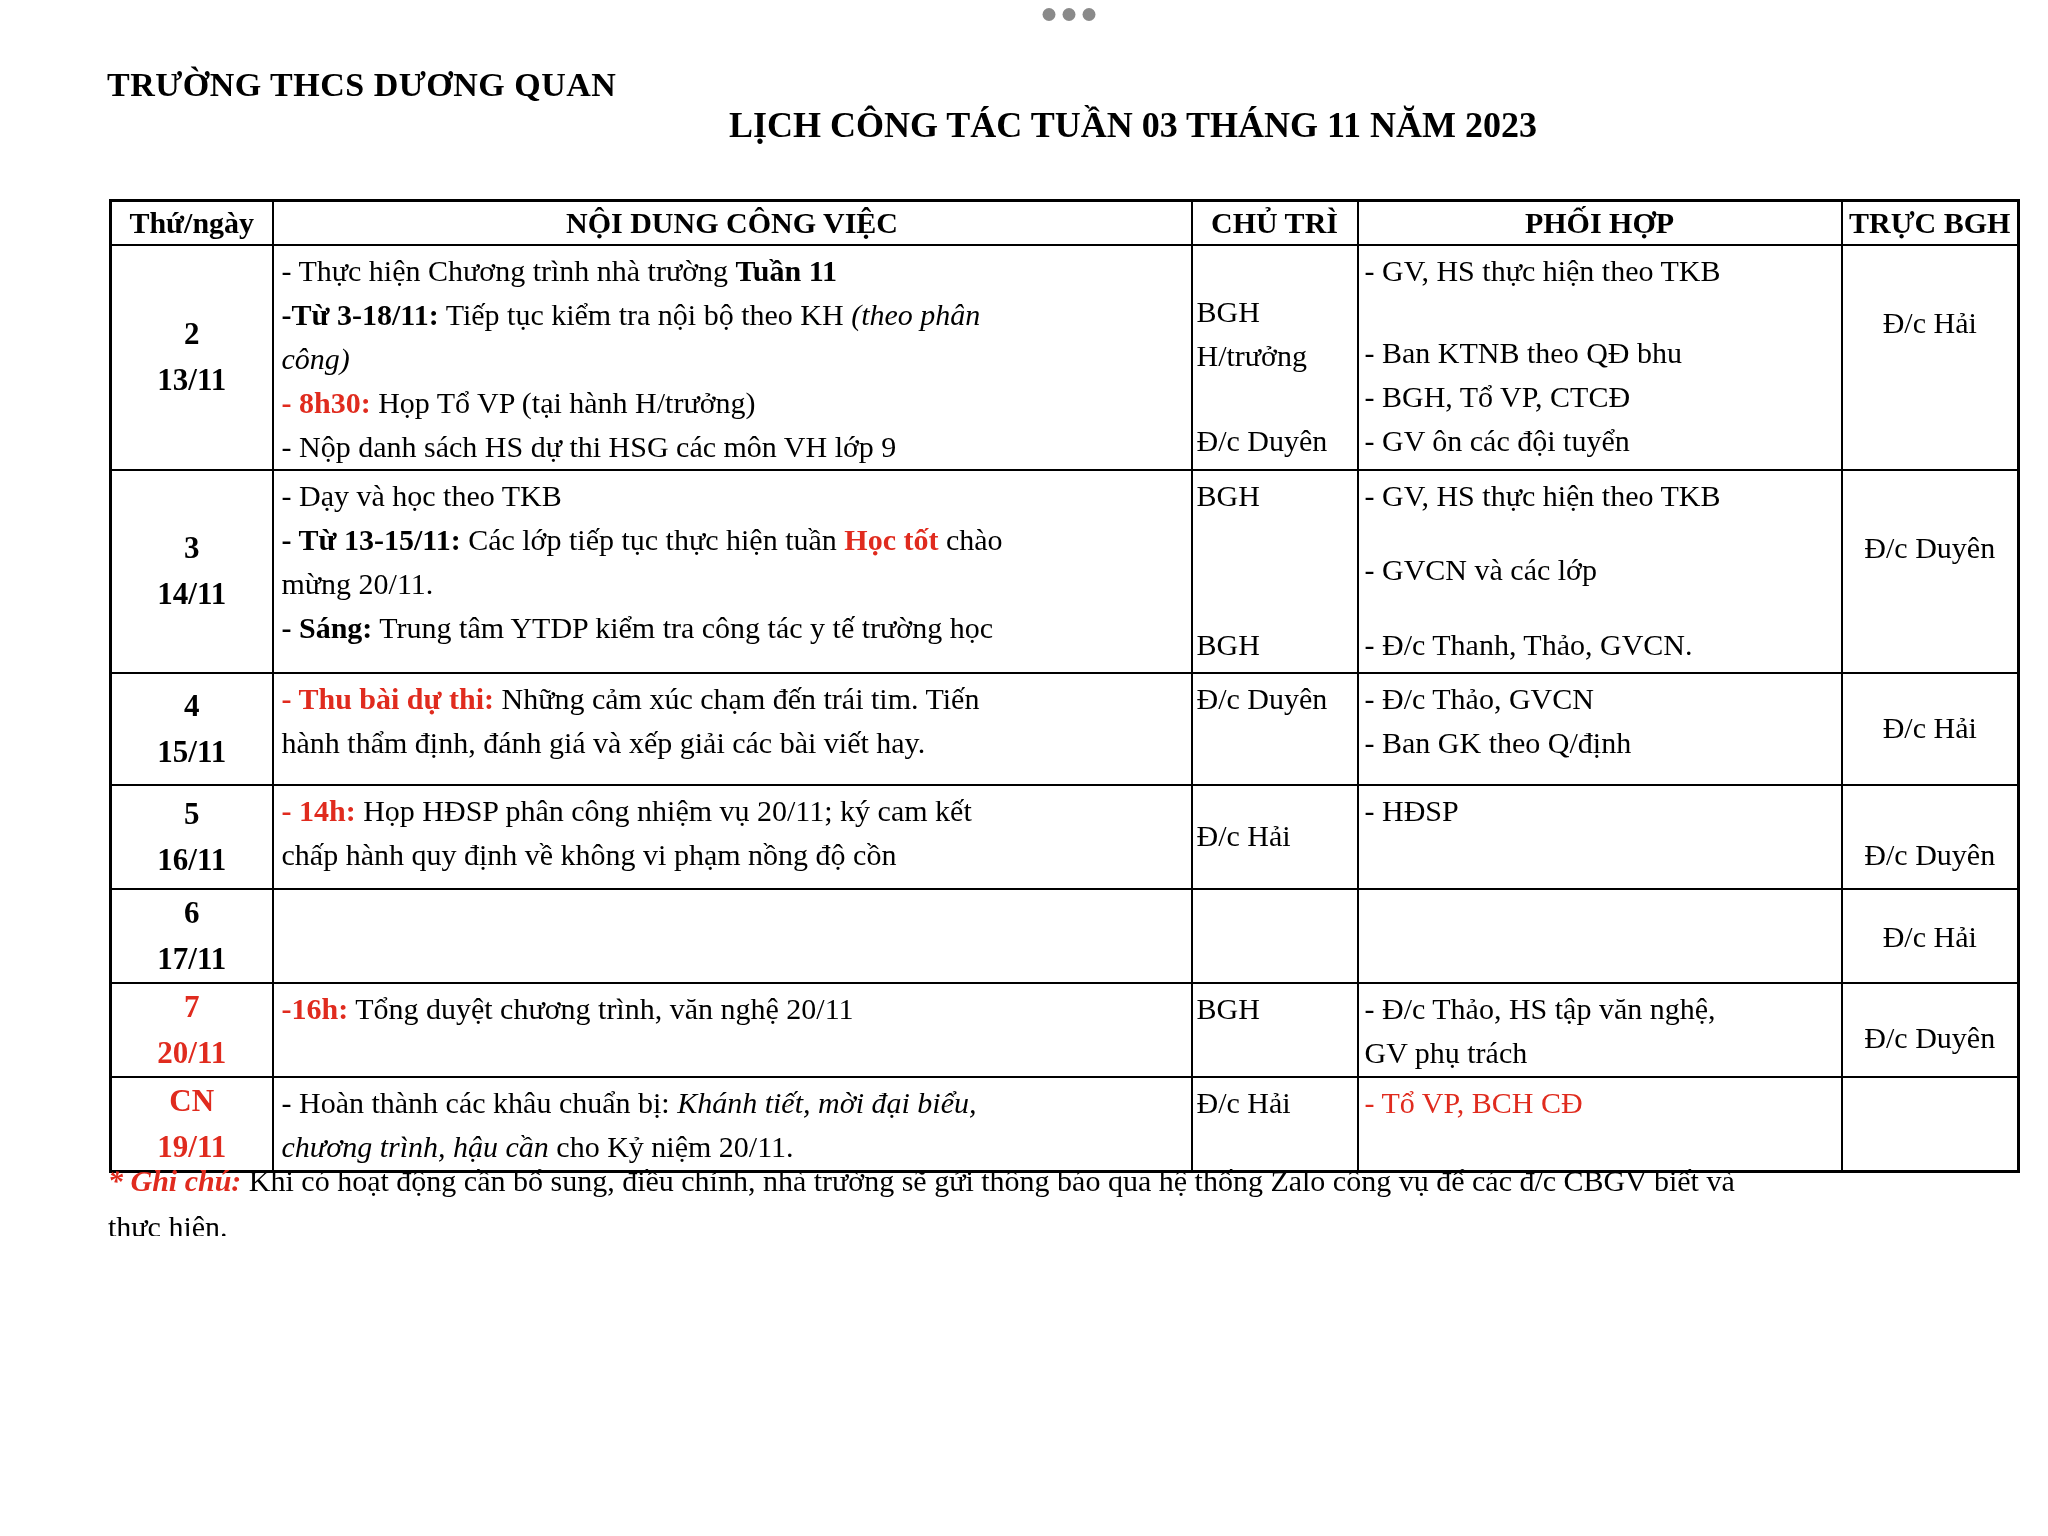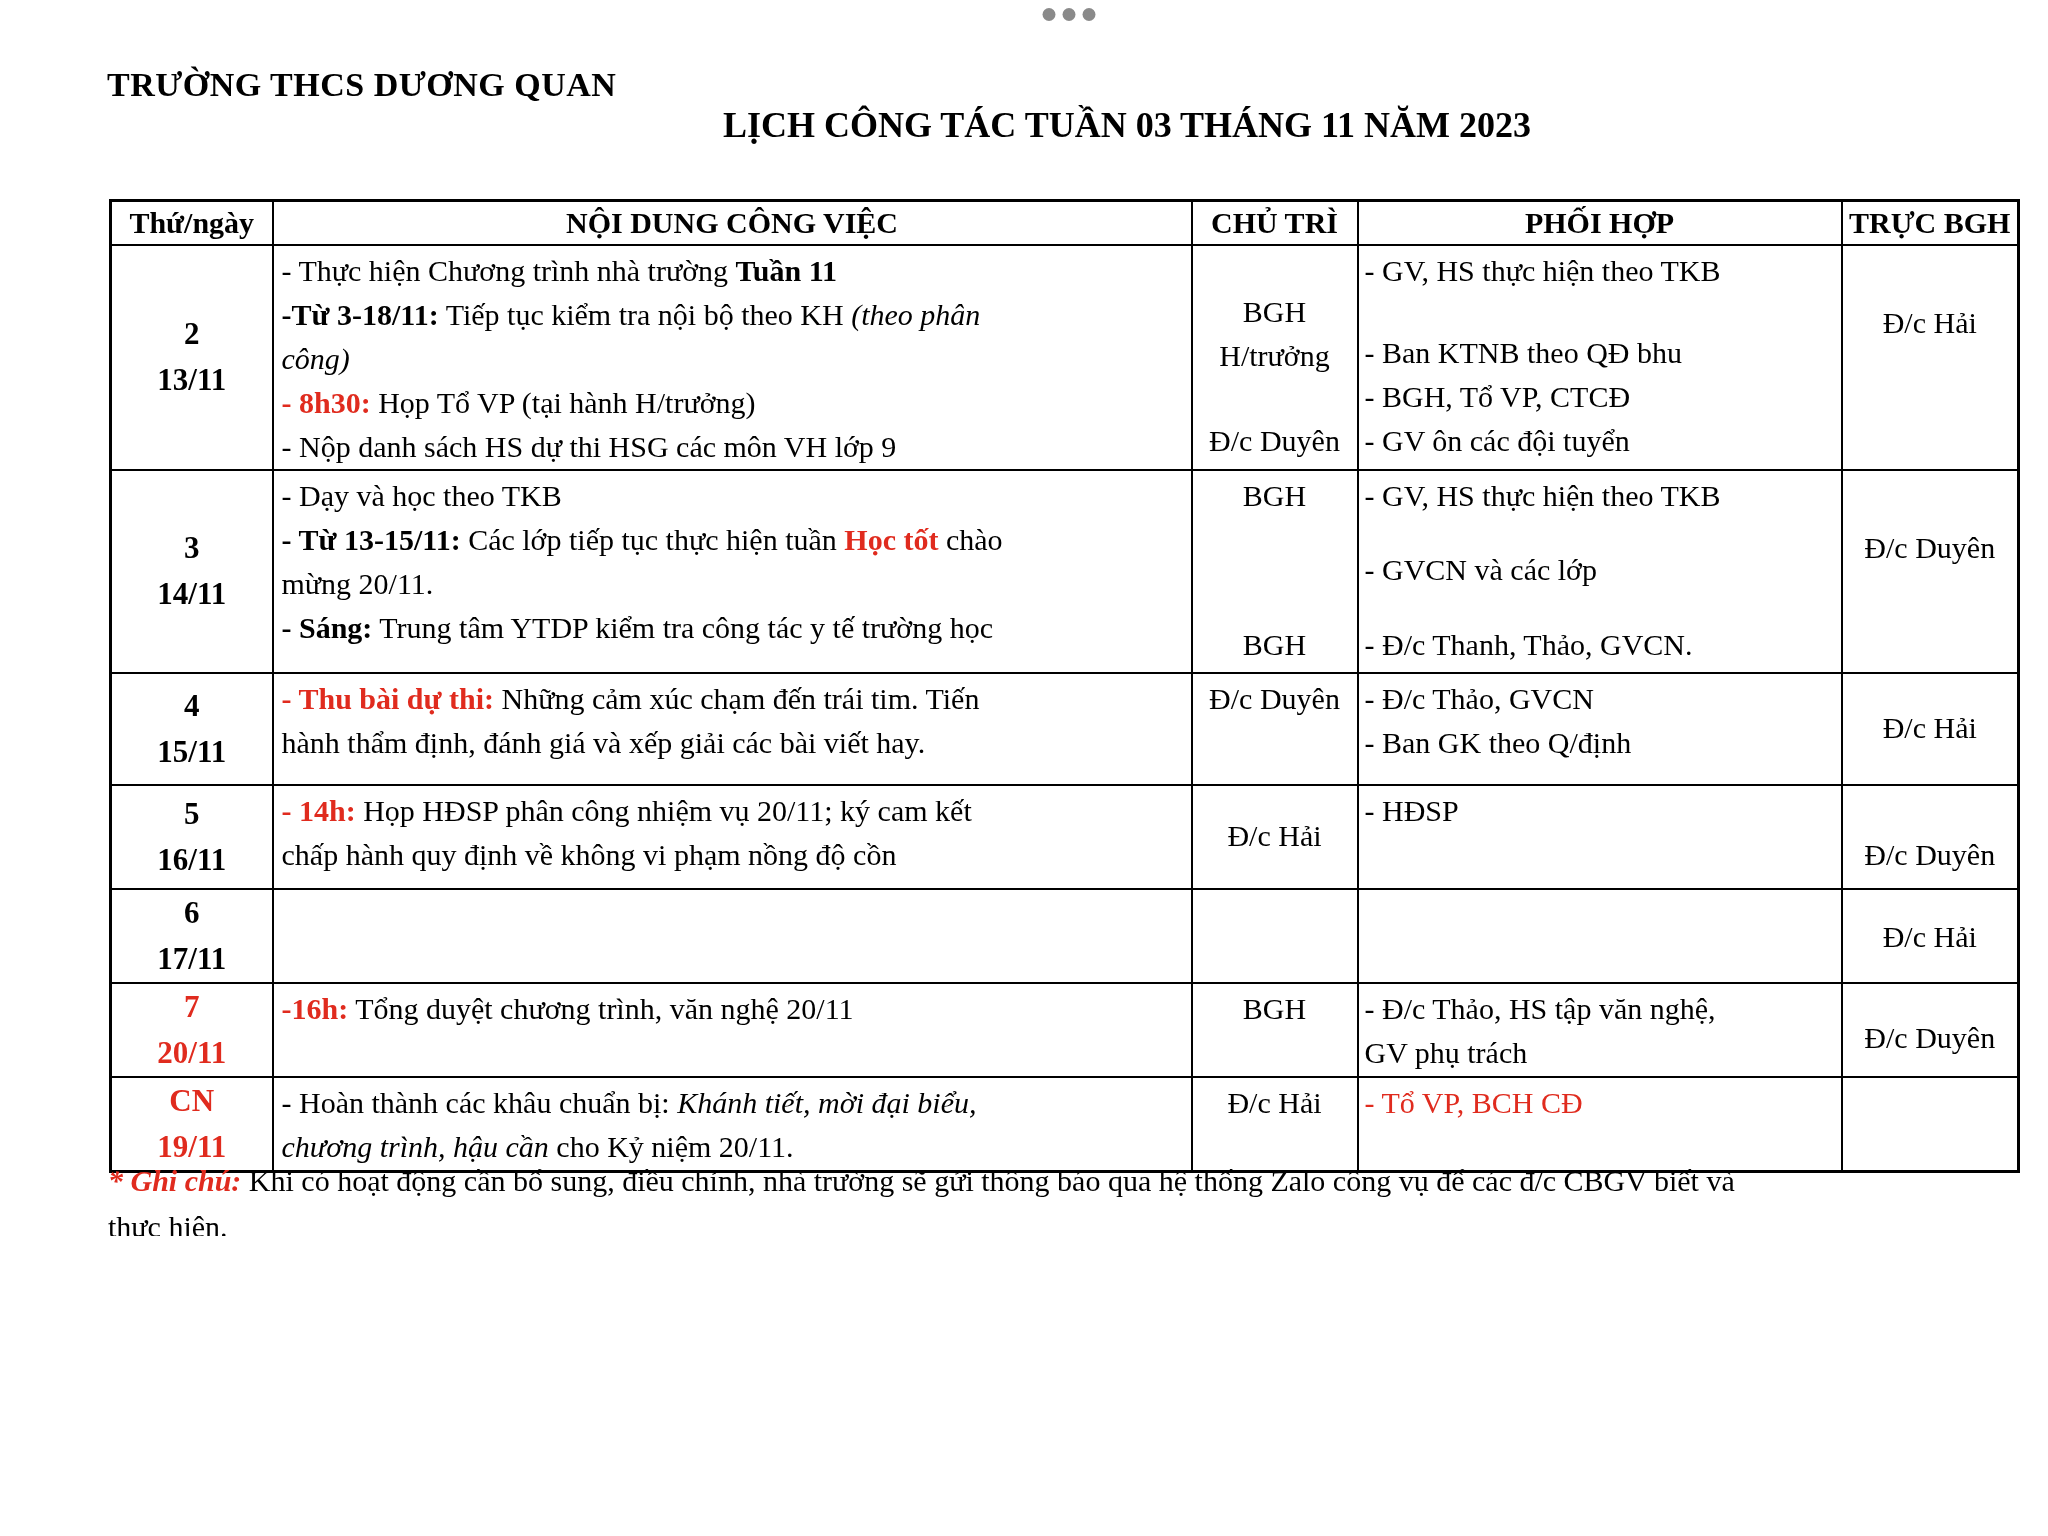--- a/index.html
+++ b/index.html
@@ -3,37 +3,37 @@
 <meta charset="utf-8">
 <style>
   :root { --red:#e02b1e; --dots:#8a8a8a; --border:#000; }
   * { box-sizing:border-box; }
   html,body { margin:0; padding:0; background:#fff; }
   .page { position:relative; width:2048px; height:1236px; background:#fff; overflow:hidden;
           font-family:"Liberation Serif","DejaVu Serif",serif; color:#000;margin-left:45px; }
   .dots { position:absolute; top:8px; left:50%; transform:translateX(-50%); display:flex; gap:7px; }
   .dots span { width:13px; height:13px; border-radius:50%; background:var(--dots); display:block; }
   .school { position:absolute; top:66px; left:62px; font-size:34px; font-weight:bold; letter-spacing:.5px; }
-  .titleblock { position:absolute; top:104px; left:182px; width:1800px; text-align:center; }
+  .titleblock { position:absolute; top:104px; left:188px; width:1800px; text-align:center; }
   .title { font-size:36px; font-weight:bold; }
   .subtitle { font-size:31px; font-weight:bold; margin-top:2px; }
   table.sched { position:absolute; top:199px; left:64px; width:1908px; table-layout:fixed;
                 border-collapse:collapse; border:3px solid var(--border); }
   .sched th, .sched td { border:2px solid var(--border); padding:0; }
   .sched thead tr { height:44px; }
   .sched th { font-size:30px; font-weight:bold; text-align:center; vertical-align:middle; }
   .sched tbody tr:nth-child(1){height:224px} .sched tbody tr:nth-child(2){height:203px}
   .sched tbody tr:nth-child(3){height:112px} .sched tbody tr:nth-child(4){height:104px}
   .sched tbody tr:nth-child(5){height:82px}  .sched tbody tr:nth-child(6){height:89px}
   .sched tbody tr:nth-child(7){height:94px}
   td.day { text-align:center; vertical-align:middle; font-weight:bold; font-size:31px; line-height:46px; }
   td.content { vertical-align:top; padding:3px 4px 0 8px; font-size:30px;border-radius:25px; }
   td.content > div { line-height:44px; white-space:nowrap; }
   td.chutri, td.phoihop, td.truc { vertical-align:top; padding:3px 4px; font-size:30px; }
-  td.chutri { text-align:center; }
+  td.chutri { text-align:left; }
   td.phoihop { padding-left:6px; }
   td.truc { text-align:center; }
   .vfill { display:flex; flex-direction:column; }
   .vfill > div { line-height:44px; white-space:nowrap; }
   .vfill > div.sp { flex:1 1 0; min-height:2px; }
   .sched tbody tr:nth-child(1) .vfill{height:214px} .sched tbody tr:nth-child(2) .vfill{height:193px}
   .sched tbody tr:nth-child(3) .vfill{height:102px} .sched tbody tr:nth-child(4) .vfill{height:94px}
   .sched tbody tr:nth-child(5) .vfill{height:72px}  .sched tbody tr:nth-child(6) .vfill{height:79px}
   .sched tbody tr:nth-child(7) .vfill{height:84px}
   .vfill.pos-upper { padding-top:52px; }

